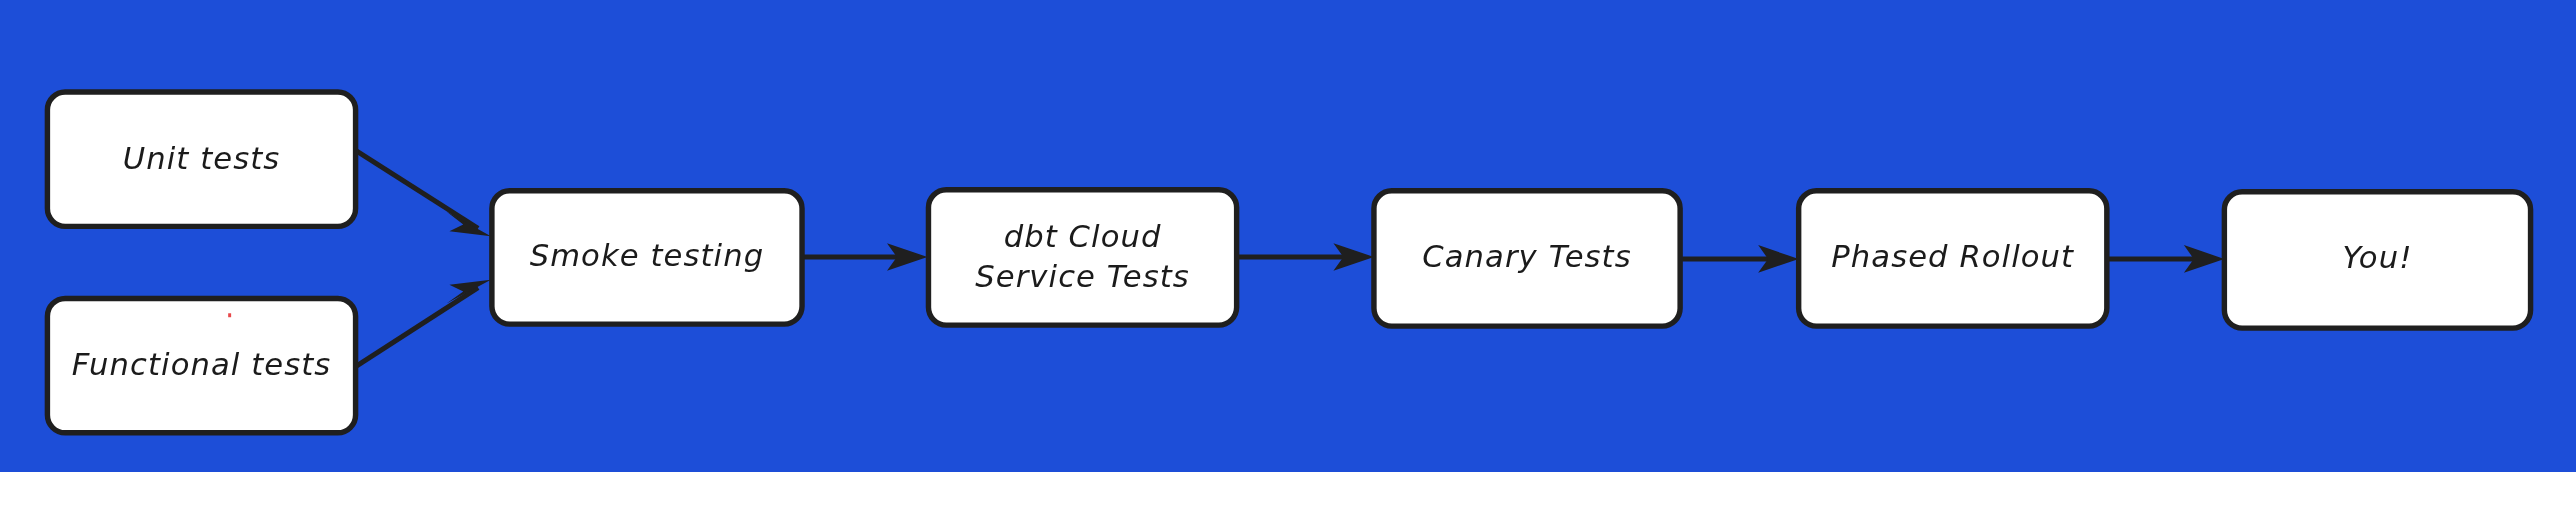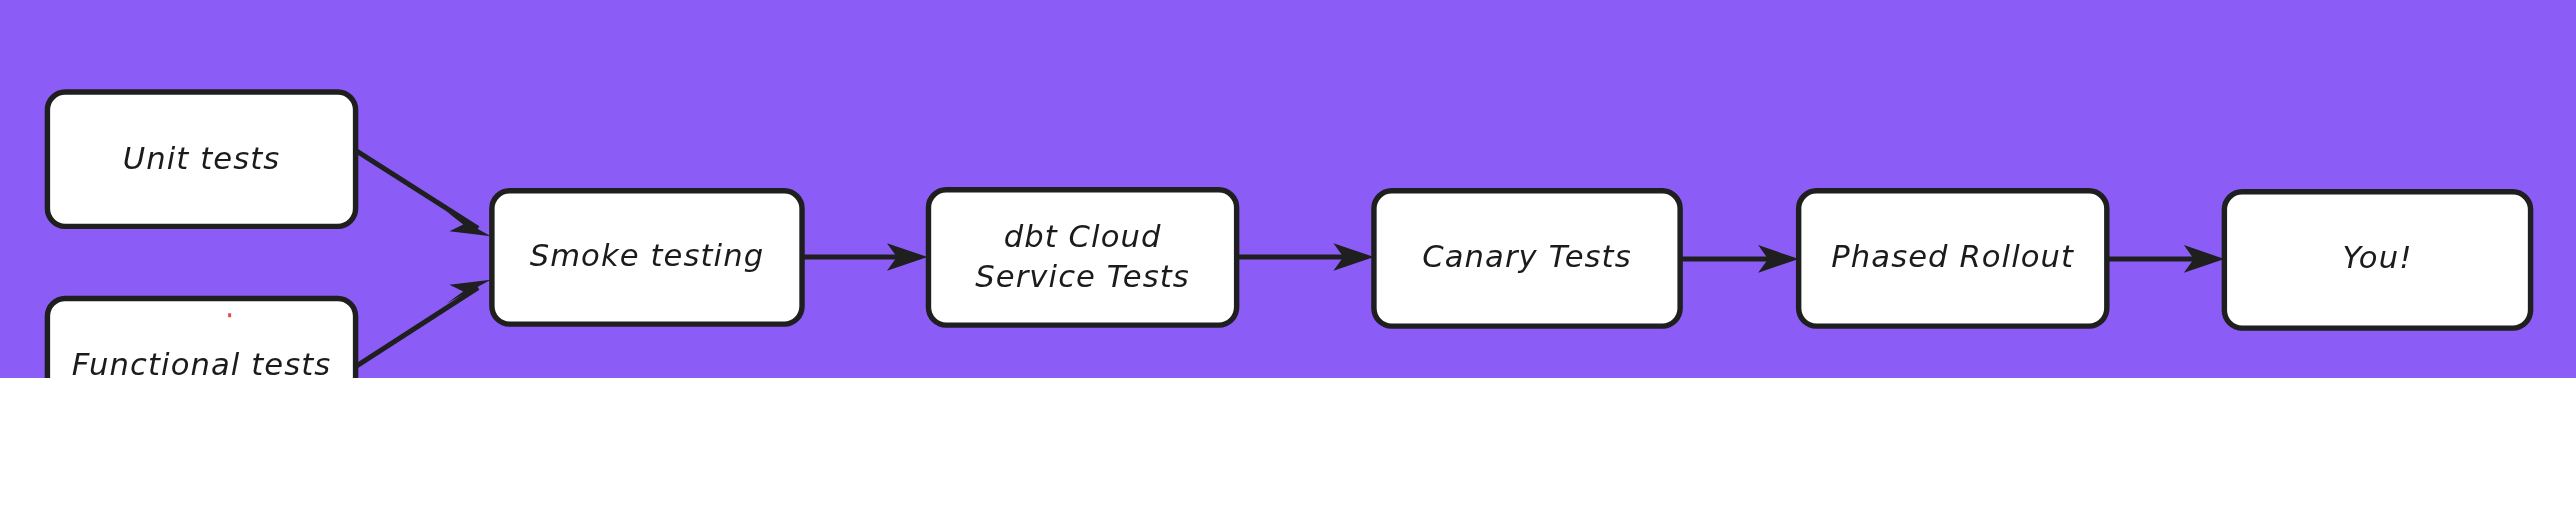--- a/index.html
+++ b/index.html
@@ -7,22 +7,22 @@
     margin: 0;
     padding: 0;
     background: #ffffff;
   }
   body {
     font-family: "DejaVu Sans", sans-serif;
   }
   #diagram-canvas {
     position: relative;
     width: 2576px;
-    height: 378px;
-    background: #8b5cf6;
+    height: 472px;
+    background: #1d4ed8;
     overflow: hidden;
   }
   #flow-svg {
     position: absolute;
     top: 0;
     left: 0;
     width: 2576px;
     height: 510px;
     display: block;
   }

